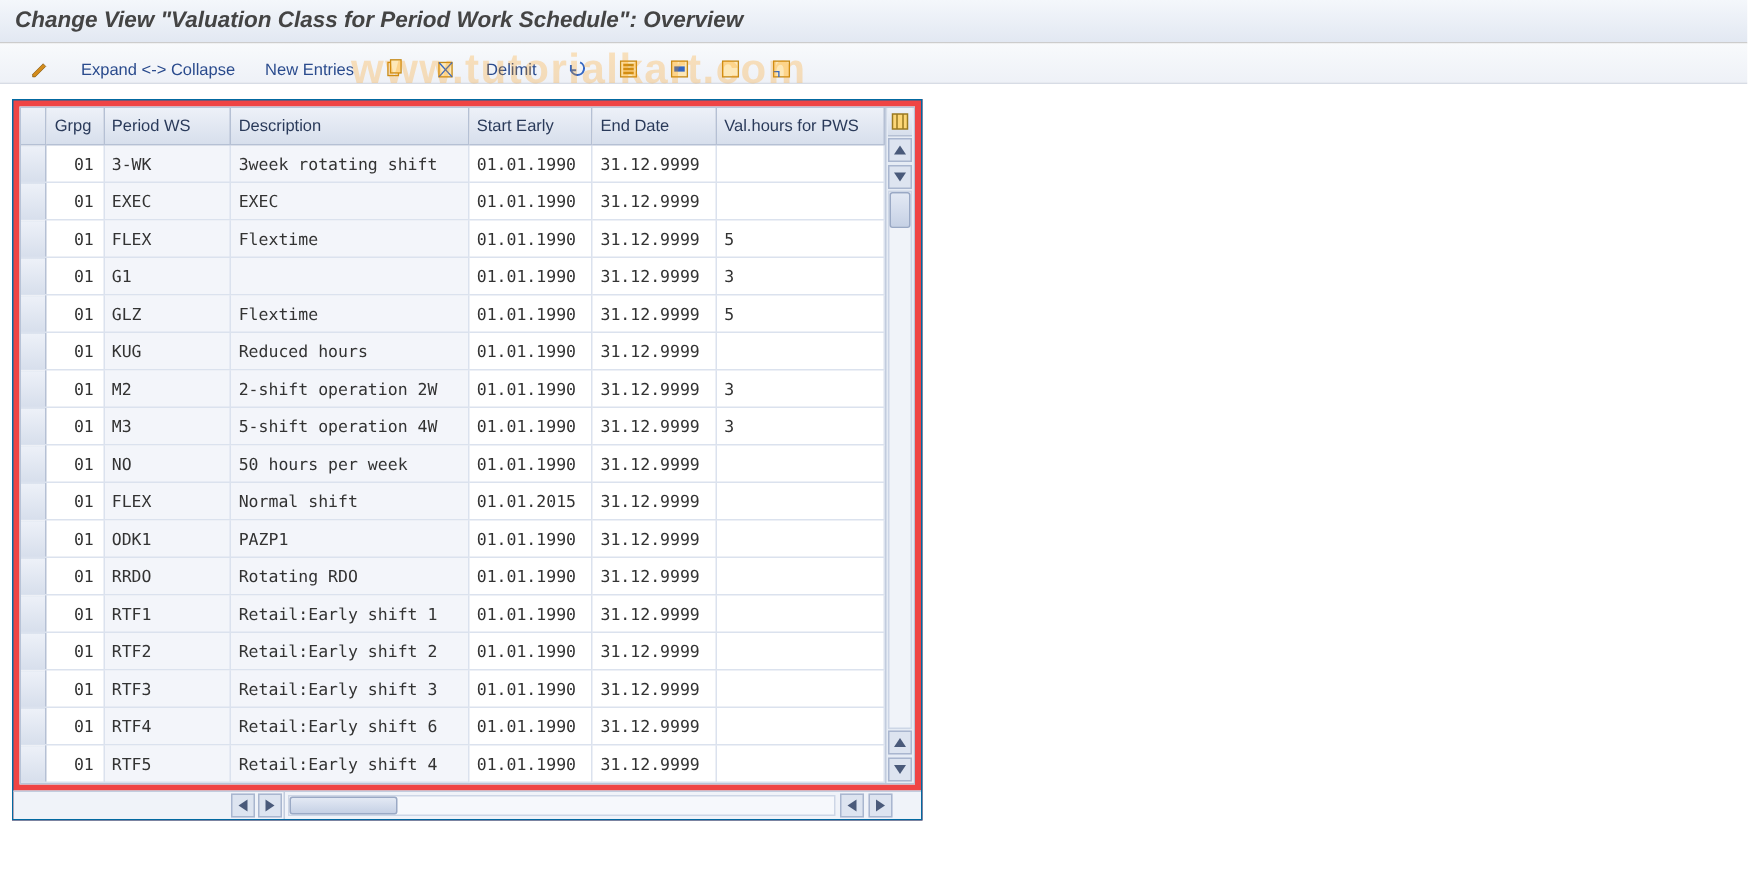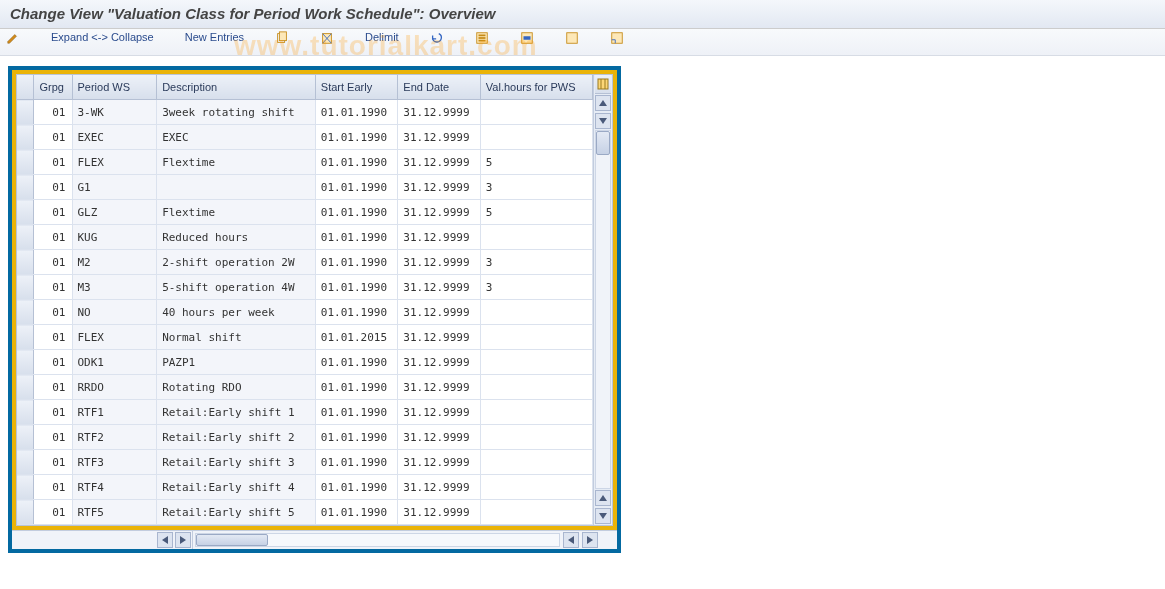--- a/index.html
+++ b/index.html
@@ -8,30 +8,30 @@
   
   .watermark{position:absolute;top:30px;left:234px;font-size:28px;font-weight:bold;
     color:rgba(255,153,0,0.25);letter-spacing:1px;pointer-events:none;z-index:5;}
 
   
   .title-bar{height:28px;line-height:28px;padding:0 10px;font-size:15px;font-weight:bold;
     font-style:italic;color:#444;border-bottom:1px solid #ccc;
     background:linear-gradient(#f4f7fb,#e2e8f2);}
 
   
-  .toolbar{height:26px;display:flex;align-items:flex-start;gap:23px;padding:0 2px;
+  .toolbar{height:26px;display:flex;align-items:flex-end;gap:12px;padding:0 16px;
     border-bottom:1px solid #d7dce5;background:linear-gradient(#f8fafc,#eef1f7);}
   .tb-btn{display:flex;align-items:center;gap:4px;cursor:pointer;padding:2px 4px;color:#2a4b8d;}
   .tb-icon{width:14px;height:14px;display:inline-block;}
 
   
   .content{padding:10px 8px;}
 
   
-  .grid-wrap{width:605px;border:4px solid #0369a1;background:#eab308;position:relative;}
+  .grid-wrap{width:605px;border:1px solid #0369a1;background:#ef4444;position:relative;}
   .grid-inner{margin:4px;border:1px solid #b8c4d8;background:#fff;display:flex;}
   .grid-table-area{flex:1;overflow:hidden;}
   table.grid{border-collapse:collapse;width:100%;table-layout:fixed;}
   .grid th{background:linear-gradient(#edf1f8,#d7dfec);border-right:1px solid #b5c0d4;
     border-bottom:1px solid #b5c0d4;font-weight:normal;color:#2a3a5a;text-align:left;
     padding:3px 5px;height:18px;white-space:nowrap;overflow:hidden;}
   .grid td{border-right:1px solid #dbe2ee;border-bottom:1px solid #dbe2ee;
     padding:3px 5px;height:18px;font-family:"Lucida Console",Monaco,monospace;
     font-size:11px;color:#333;white-space:nowrap;overflow:hidden;}
   .grid td.rowsel{background:linear-gradient(#edf1f8,#d7dfec);border-right:1px solid #b5c0d4;}
@@ -249,21 +249,21 @@
                 <td class="pws">M3</td>
                 <td class="desc">5-shift operation 4W</td>
                 <td>01.01.1990</td>
                 <td>31.12.9999</td>
                 <td>3</td>
               </tr>
               <tr>
                 <td class="rowsel"></td>
                 <td class="grpg">01</td>
                 <td class="pws">NO</td>
-                <td class="desc">40 hours per week</td>
+                <td class="desc">50 hours per week</td>
                 <td>01.01.1990</td>
                 <td>31.12.9999</td>
                 <td></td>
               </tr>
               <tr>
                 <td class="rowsel"></td>
                 <td class="grpg">01</td>
                 <td class="pws">FLEX</td>
                 <td class="desc">Normal shift</td>
                 <td>01.01.2015</td>
@@ -312,30 +312,30 @@
                 <td class="pws">RTF3</td>
                 <td class="desc">Retail:Early shift 3</td>
                 <td>01.01.1990</td>
                 <td>31.12.9999</td>
                 <td></td>
               </tr>
               <tr>
                 <td class="rowsel"></td>
                 <td class="grpg">01</td>
                 <td class="pws">RTF4</td>
+                <td class="desc">Retail:Early shift 6</td>
+                <td>01.01.1990</td>
+                <td>31.12.9999</td>
+                <td></td>
+              </tr>
+              <tr>
+                <td class="rowsel"></td>
+                <td class="grpg">01</td>
+                <td class="pws">RTF5</td>
                 <td class="desc">Retail:Early shift 4</td>
-                <td>01.01.1990</td>
-                <td>31.12.9999</td>
-                <td></td>
-              </tr>
-              <tr>
-                <td class="rowsel"></td>
-                <td class="grpg">01</td>
-                <td class="pws">RTF5</td>
-                <td class="desc">Retail:Early shift 5</td>
                 <td>01.01.1990</td>
                 <td>31.12.9999</td>
                 <td></td>
               </tr>
             </tbody>
         </table>
       </div>
       <div class="v-scroll">
         <div class="cfg">
           <svg width="12" height="12" viewBox="0 0 12 12">

